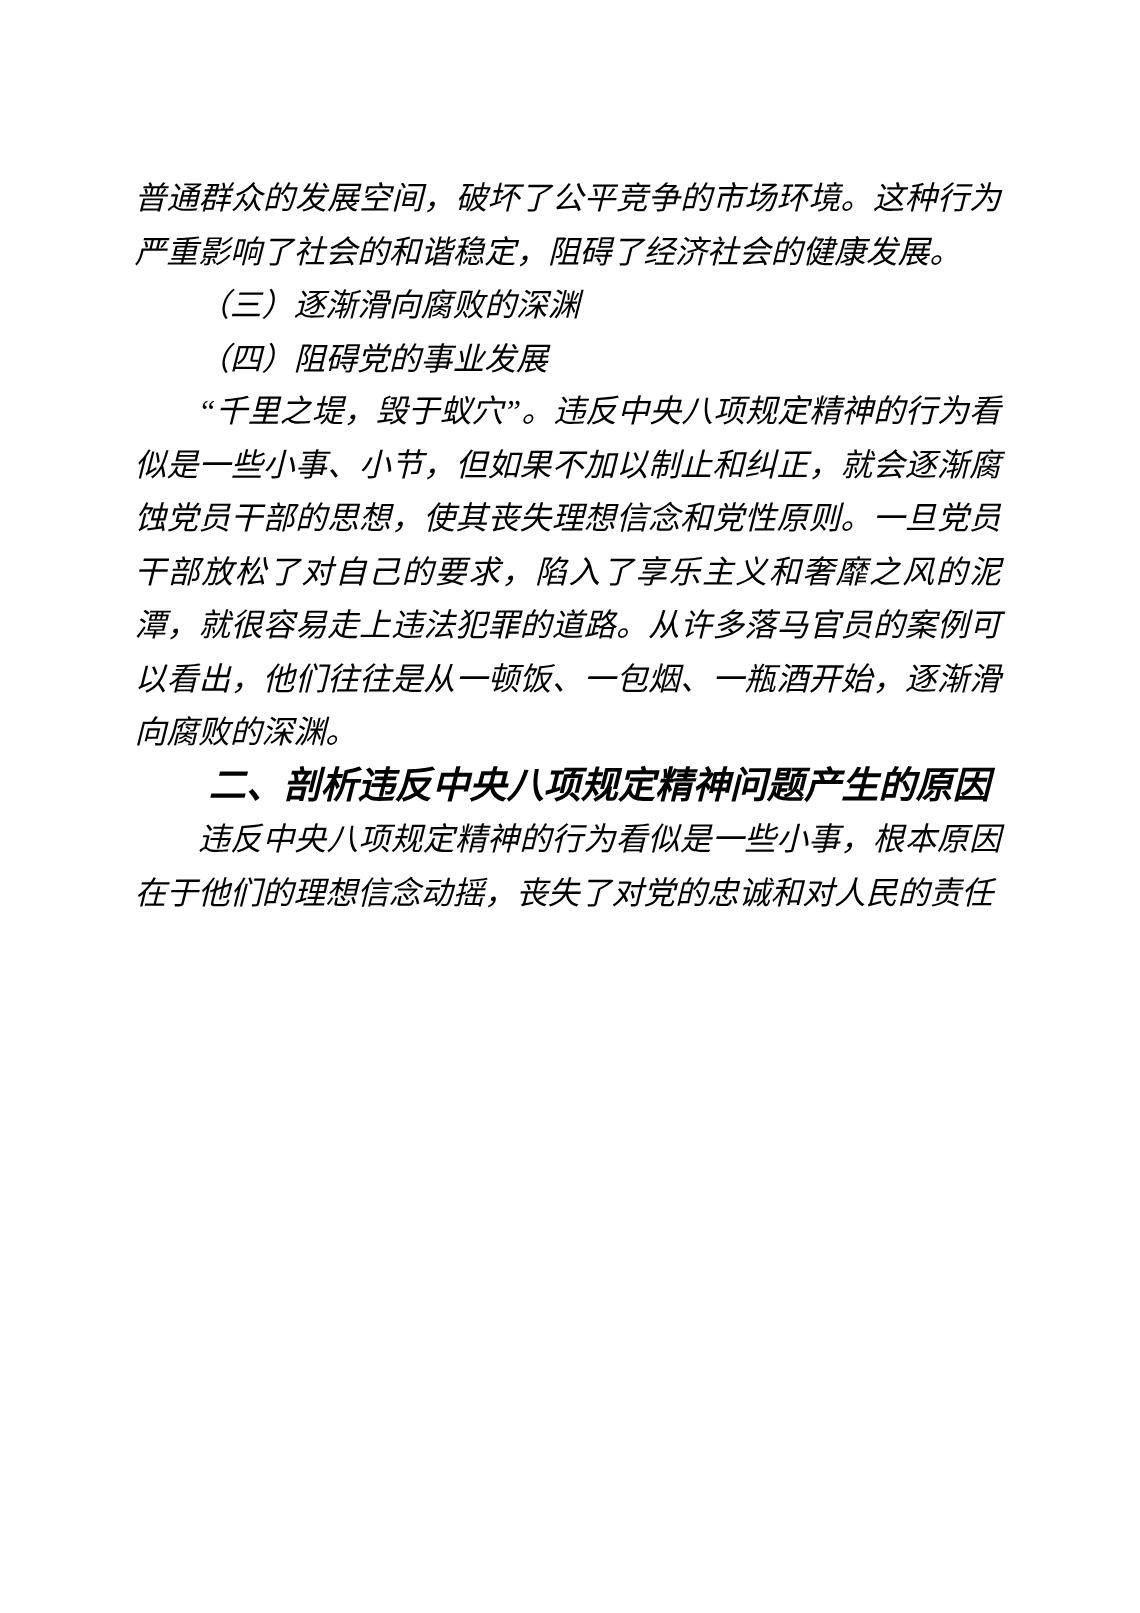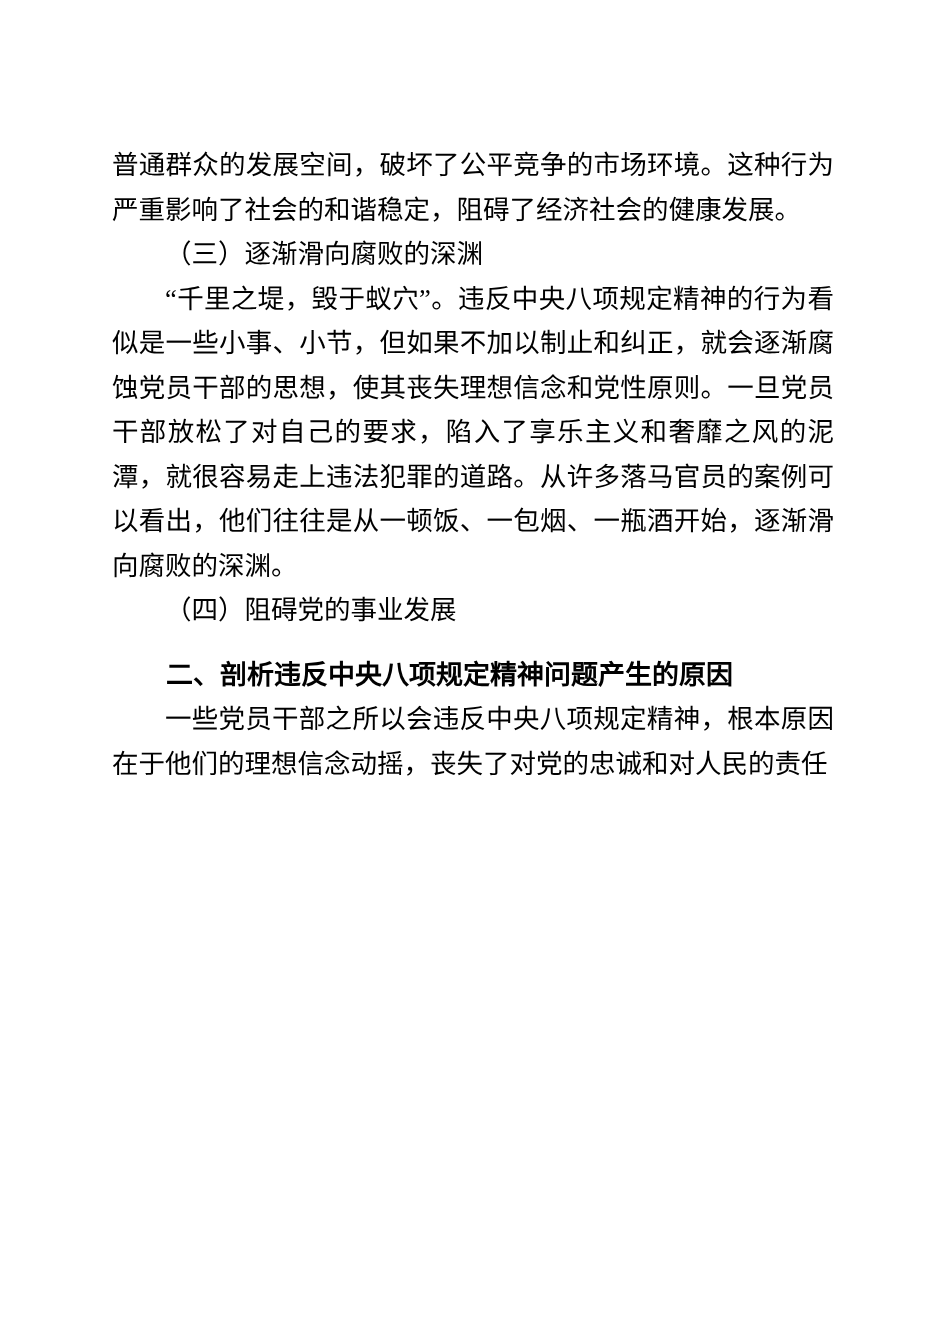--- a/index.html
+++ b/index.html
@@ -23,47 +23,47 @@
     color: #000000;
     font-size: 26.5px;
     line-height: 44.5px;
     text-align: justify;
     text-justify: inter-character;
     letter-spacing: 0;
   }
   .block {
     margin: 0;
     padding: 0;
+    font-style: italic;
   }
   .block.body,
   .block.heading-sub,
   .block.heading-main {
     text-indent: 2em;
   }
   .block.body-continuation {
     text-indent: 0;
   }
   .block.heading-sub {
     
     font-family: "Liberation Serif", "DejaVu Serif", serif;
   }
   .block.heading-main {
     
     font-family: "Liberation Sans", "DejaVu Sans", sans-serif;
     font-weight: 700;
-    font-size: 27px;
+    font-size: 31px;
     text-align: left;
-    margin-top: 20px;
   }
 </style>
 </head>
 <body>
 
 <div class="page">
   <div class="content">
       <div class="block body-continuation">普通群众的发展空间，破坏了公平竞争的市场环境。这种行为严重影响了社会的和谐稳定，阻碍了经济社会的健康发展。</div>
       <div class="block heading-sub">（三）逐渐滑向腐败的深渊</div>
+      <div class="block heading-sub">（四）阻碍党的事业发展</div>
       <div class="block body">“千里之堤，毁于蚁穴”。违反中央八项规定精神的行为看似是一些小事、小节，但如果不加以制止和纠正，就会逐渐腐蚀党员干部的思想，使其丧失理想信念和党性原则。一旦党员干部放松了对自己的要求，陷入了享乐主义和奢靡之风的泥潭，就很容易走上违法犯罪的道路。从许多落马官员的案例可以看出，他们往往是从一顿饭、一包烟、一瓶酒开始，逐渐滑向腐败的深渊。</div>
-      <div class="block heading-sub">（四）阻碍党的事业发展</div>
       <div class="block heading-main">二、剖析违反中央八项规定精神问题产生的原因</div>
-      <div class="block body">一些党员干部之所以会违反中央八项规定精神，根本原因在于他们的理想信念动摇，丧失了对党的忠诚和对人民的责任</div>
+      <div class="block body">违反中央八项规定精神的行为看似是一些小事，根本原因在于他们的理想信念动摇，丧失了对党的忠诚和对人民的责任</div>
     </div>
 </div>
 
 </body></html>

